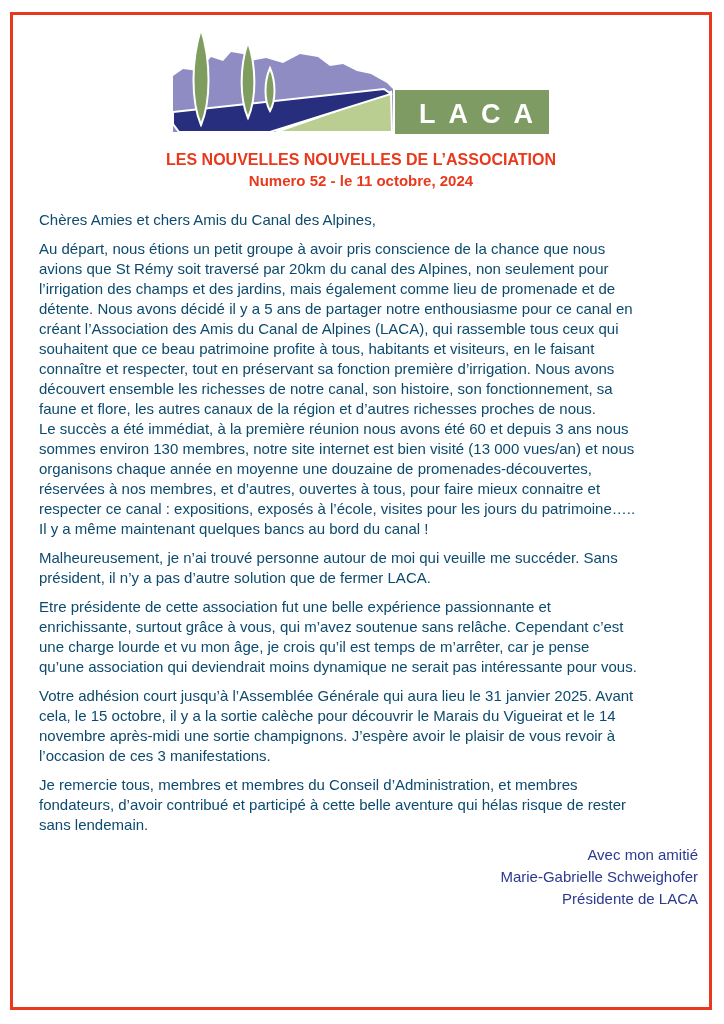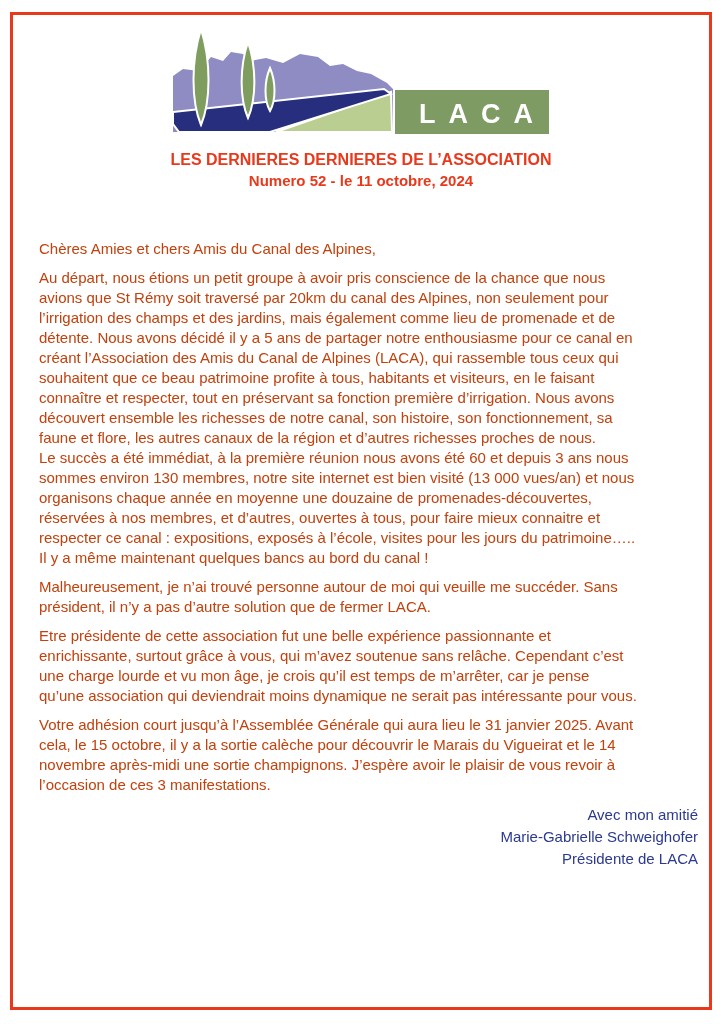--- a/index.html
+++ b/index.html
@@ -41,23 +41,23 @@
   }
   .header-subtitle {
     margin-top: 1px;
     text-align: center;
     color: #e8391c;
     font-size: 15px;
     font-weight: bold;
     line-height: 19px;
   }
   .letter {
-    margin-top: 49px;
+    margin-top: 20px;
     padding: 0 27px 0 26px;
-    color: #c2410c;
+    color: #0c4a6e;
     font-size: 15px;
     line-height: 20px;
   }
   .letter p { margin: 0 0 9px 0; }
   .signature {
     padding-right: 11px;
     text-align: right;
     color: #2b3990;
     font-size: 15px;
     line-height: 22px;
@@ -80,27 +80,28 @@
 
         <path stroke="#ffffff" stroke-width="2" d="M28,1 C38,33 38,73 28,97 C18,73 18,33 28,1 Z" fill="#7f9d5e"></path>
         <path stroke="#ffffff" stroke-width="2" d="M75,14 C83.5,39 83.5,70 75,90 C66.5,70 66.5,39 75,14 Z" fill="#7f9d5e"></path>
         <path stroke="#ffffff" stroke-width="2" d="M97,40 C103,54 103,72 97,83 C91,72 91,54 97,40 Z" fill="#7f9d5e"></path>
 
         <rect x="222" y="62" width="154" height="44" fill="#7e9b63"></rect>
         <text class="laca-text" x="246" y="95">LACA</text>
       </svg>
     </div>
 
-    <div class="header-title">LES DERNIERES DERNIERES DE L’ASSOCIATION</div>
+    <div class="header-title">LES NOUVELLES NOUVELLES DE L’ASSOCIATION</div>
     <div class="header-subtitle">Numero 52 - le 11 octobre, 2024</div>
 
     <div class="letter">
       <p>Chères Amies et chers Amis du Canal des Alpines,</p>
       <p>Au départ, nous étions un petit groupe à avoir pris conscience de la chance que nous<br>avions que St Rémy soit traversé par 20km du canal des Alpines, non seulement pour<br>l’irrigation des champs et des jardins, mais également comme lieu de promenade et de<br>détente. Nous avons décidé il y a 5 ans de partager notre enthousiasme pour ce canal en<br>créant  l’Association des Amis du Canal de Alpines (LACA), qui rassemble tous ceux qui<br>souhaitent que ce beau patrimoine profite à tous, habitants et visiteurs, en le faisant<br>connaître et respecter, tout en préservant sa fonction première d’irrigation. Nous avons<br>découvert ensemble les richesses de notre canal, son histoire, son fonctionnement, sa<br>faune et flore, les autres canaux de la région et d’autres richesses proches de nous.<br>Le succès a été immédiat, à la première réunion nous avons été 60 et depuis 3 ans nous<br>sommes environ 130 membres, notre site internet est bien visité (13 000 vues/an) et nous<br>organisons chaque année en moyenne une douzaine de promenades-découvertes,<br>réservées à nos membres, et d’autres, ouvertes à tous, pour faire mieux connaitre et<br>respecter ce canal : expositions, exposés à l’école, visites pour les jours du patrimoine…..<br>Il y a même maintenant quelques bancs au bord du canal !</p>
       <p>Malheureusement, je n’ai trouvé personne autour de moi qui veuille me succéder. Sans<br>président, il n’y a pas d’autre solution que de fermer LACA.</p>
       <p>Etre présidente de cette association fut une belle expérience passionnante et<br>enrichissante, surtout grâce à vous, qui m’avez soutenue sans relâche. Cependant c’est<br>une charge lourde et vu mon âge, je crois qu’il est temps de m’arrêter, car je pense<br>qu’une association qui deviendrait moins dynamique ne serait pas intéressante pour vous.</p>
       <p>Votre adhésion court jusqu’à l’Assemblée Générale qui aura lieu le 31 janvier 2025. Avant<br>cela, le 15 octobre, il y a la sortie calèche pour découvrir le Marais du Vigueirat et le 14<br>novembre après-midi une sortie champignons. J’espère avoir le plaisir de vous revoir à<br>l’occasion de ces 3 manifestations.</p>
+      <p>Je remercie tous, membres et membres du Conseil d’Administration, et membres<br>fondateurs,  d’avoir contribué et participé à cette belle aventure qui hélas risque de rester<br>sans lendemain.</p>
     </div>
 
     <div class="signature">Avec mon amitié<br>Marie-Gabrielle Schweighofer<br>Présidente de LACA</div>
 
   </div>
 </div>
 
 </body></html>

